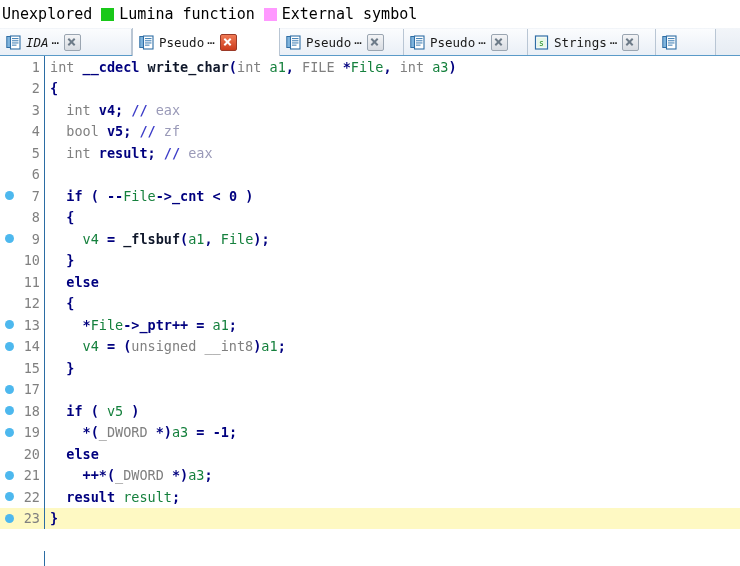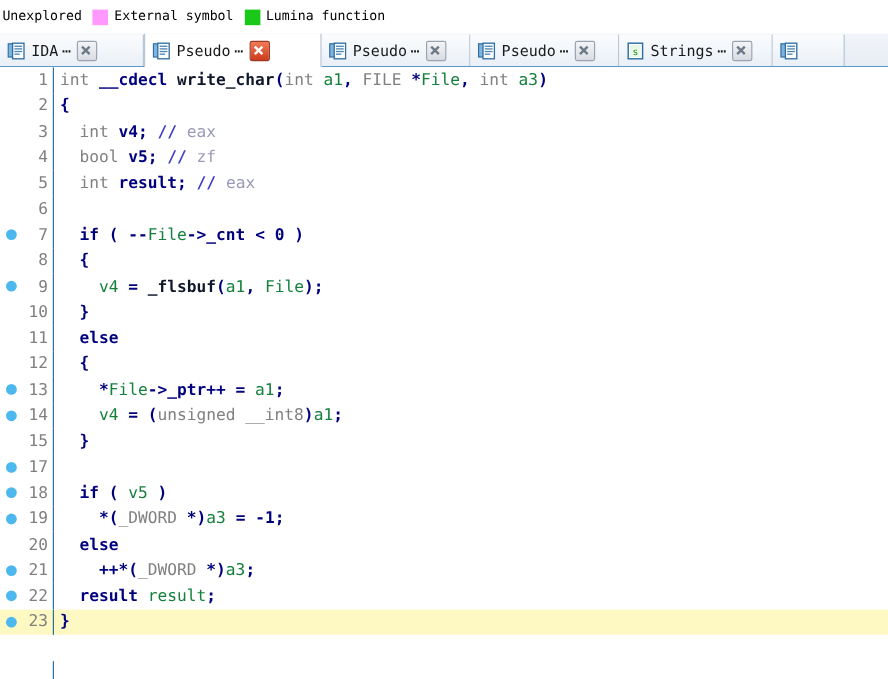--- a/index.html
+++ b/index.html
@@ -39,21 +39,21 @@
     margin-right: 9px;
   }
   .legend-swatch {
     width: 13px;
     height: 13px;
     margin-right: 5px;
     flex: 0 0 auto;
   }
   .legend-label {
     font-family: "DejaVu Sans Mono", monospace;
-    font-size: 11px;
+    font-size: 15px;
     color: #000000;
     line-height: 14px;
   }
 
   
   .tab-bar {
     position: absolute;
     top: 28px; left: 0;
     width: 740px;
     height: 28px;
@@ -212,31 +212,31 @@
 </head>
 <body>
 
 <div id="app">
 
   <div class="legend-bar" id="legend-bar">
       <div class="legend-item">
         <span class="legend-label">Unexplored</span>
       </div>
       <div class="legend-item">
+        <span class="legend-swatch" style="background: rgb(25, 200, 25);"></span>
+        <span class="legend-label">Lumina function</span>
+      </div>
+      <div class="legend-item">
         <span class="legend-swatch" style="background: rgb(255, 153, 255);"></span>
         <span class="legend-label">External symbol</span>
       </div>
-      <div class="legend-item">
-        <span class="legend-swatch" style="background: rgb(25, 200, 25);"></span>
-        <span class="legend-label">Lumina function</span>
-      </div>
     </div>
 
   <div class="tab-bar" id="tab-bar">
-      <div class="tab" style="width: 120px;">
+      <div class="tab" style="width: 132px; font-style: italic;">
         <span class="tab-icon"><svg width="15" height="15" viewBox="0 0 15 15">
             <rect x="0.8" y="1.5" width="5" height="11" fill="#7fb4dd" stroke="#2f6ea5" stroke-width="1"></rect>
             <rect x="4.5" y="1" width="9.5" height="13" fill="#ffffff" stroke="#2f6ea5" stroke-width="1.1"></rect>
             <rect x="6" y="3" width="6.5" height="1.1" fill="#4a86b8"></rect>
             <rect x="6" y="5.2" width="6.5" height="1.1" fill="#4a86b8"></rect>
             <rect x="6" y="7.4" width="6.5" height="1.1" fill="#4a86b8"></rect>
             <rect x="6" y="9.6" width="4.5" height="1.1" fill="#4a86b8"></rect>
           </svg></span>
         <span class="tab-label">IDA</span>
         <span class="tab-ellipsis">⋯</span>

